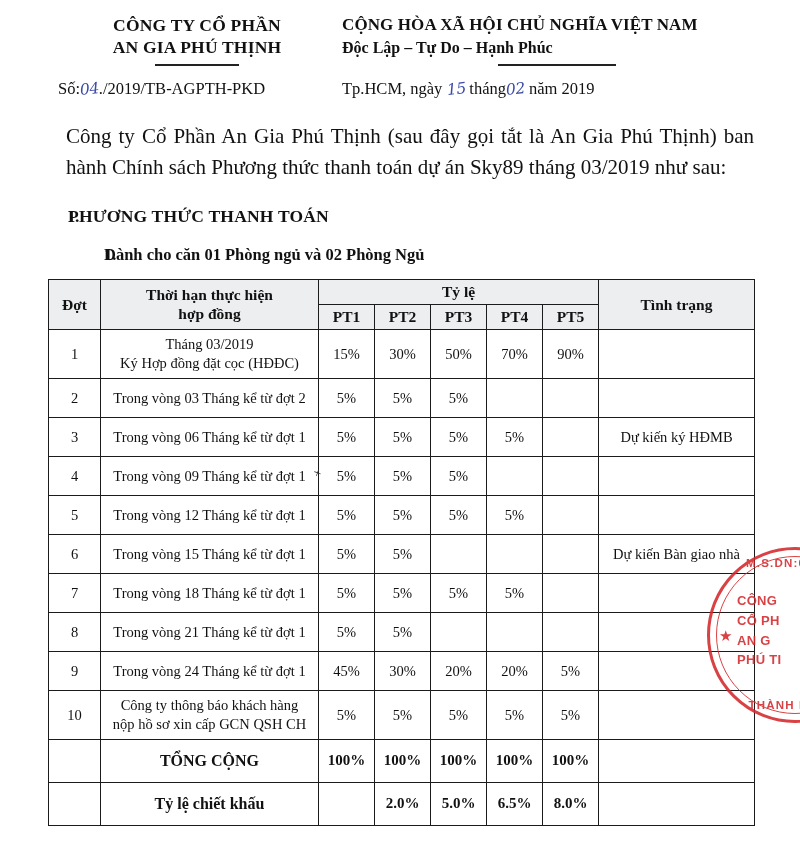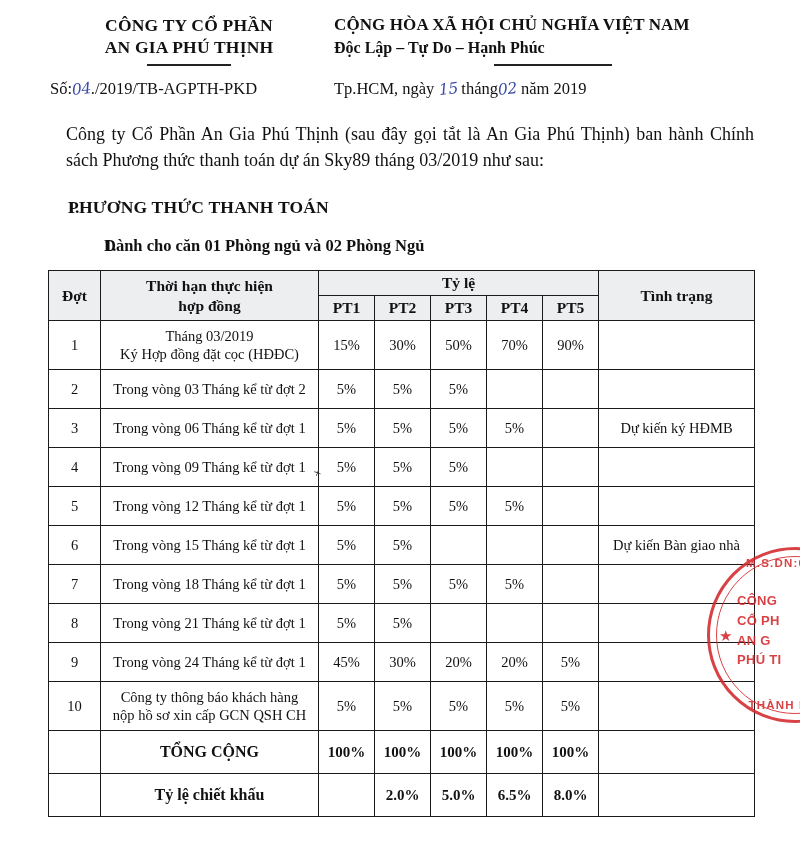--- a/index.html
+++ b/index.html
@@ -18,21 +18,21 @@
 
   .page {
     position: relative;
     width: 800px;
     height: 863px;
   }
 
   
   .header {
     display: flex;
-    padding: 14px 0 0 4px;
+    padding: 14px 0 0 12px;
   }
   .hdr-left {
     width: 330px;
     text-align: center;
     padding-left: 40px;
     box-sizing: border-box;
   }
   .hdr-right {
     flex: 1;
     text-align: left;
@@ -96,21 +96,21 @@
   .title-sub {
     font-weight: bold;
     font-size: 21.5px;
     margin-top: 3px;
     letter-spacing: .1px;
   }
 
   
   .intro {
     margin: 22px 46px 0 66px;
-    font-size: 18px;
+    font-size: 21px;
     line-height: 1.45;
     text-align: justify;
   }
   .sec-heading {
     margin: 24px 0 0 0;
     display: flex;
     font-weight: bold;
     font-size: 17.5px;
     letter-spacing: .2px;
   }

